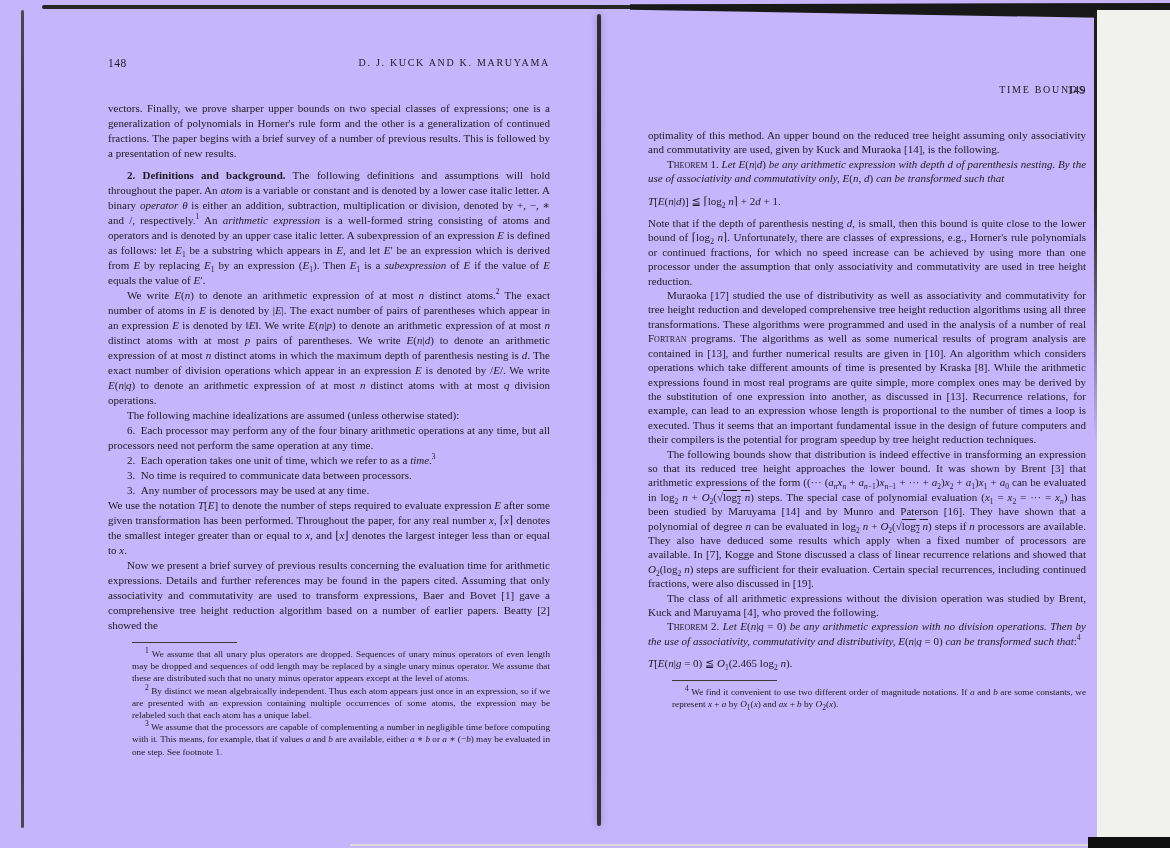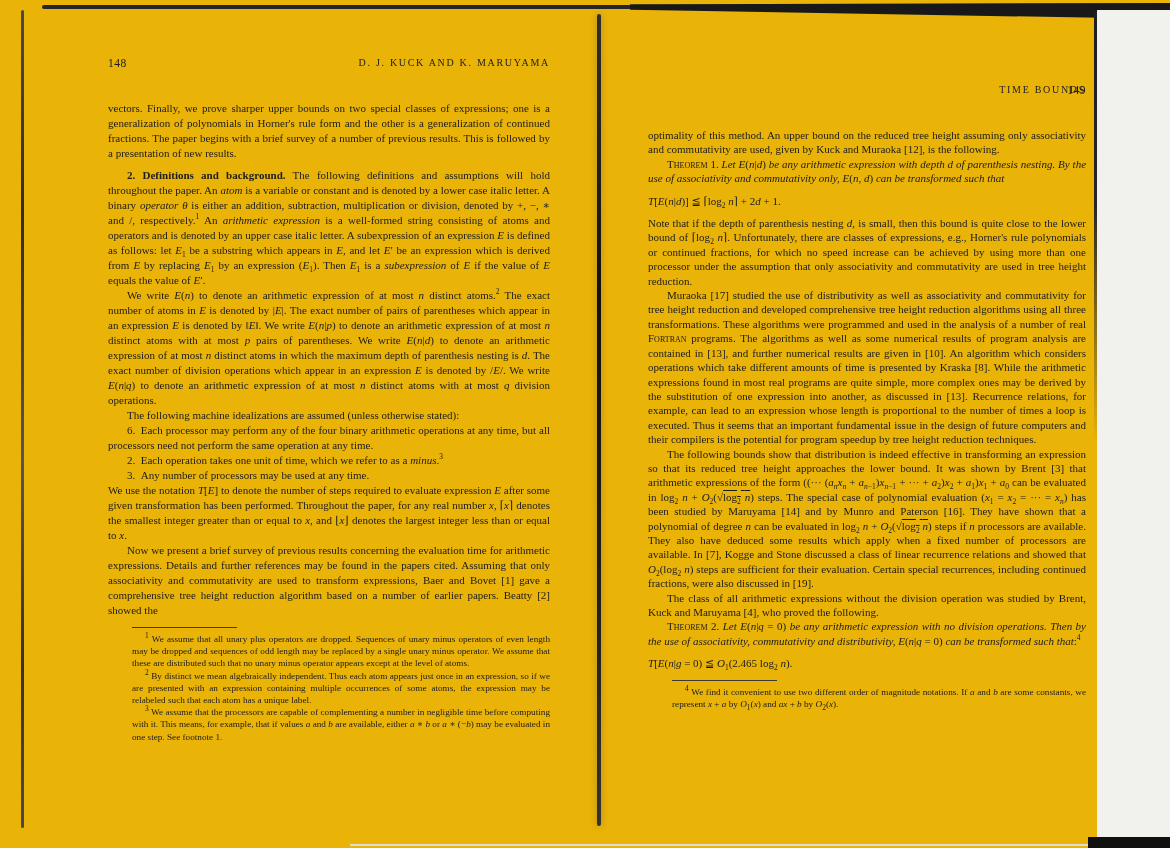--- a/index.html
+++ b/index.html
@@ -1,18 +1,18 @@
 <!DOCTYPE html>
 <html><head>
 <meta charset="utf-8">
 <style>
   html,body{margin:0;padding:0;}
   .sheet{
     position:relative;width:1170px;height:848px;
-    background:#eab308;overflow:hidden;color:#1c1c1c;
+    background:#c4b5fd;overflow:hidden;color:#1c1c1c;
     font-family:"Liberation Serif","DejaVu Serif",serif;
   }
   .page{position:absolute;z-index:2;}
   .page-left{left:108px;top:57px;width:442px;}
   .page-right{left:648px;top:84px;width:438px;}
   .page-header{position:relative;height:15px;margin-bottom:29px;}
   .pageno{font-size:11.5px;letter-spacing:0.5px;}
   .pageno-left{position:absolute;left:0;top:0;}
   .pageno-right{position:absolute;right:0;top:0;}
   .runhead{text-align:right;font-size:10px;letter-spacing:1.7px;color:#222;}
@@ -64,40 +64,41 @@
     <div class="page-header">
       <span class="pageno pageno-left">148</span>
       <div class="runhead">D. J. KUCK AND K. MARUYAMA</div>
     </div>
     <div class="body-text">
       <p class="par flush">vectors. Finally, we prove sharper upper bounds on two special classes of expressions; one is a generalization of polynomials in Horner's rule form and the other is a generalization of continued fractions. The paper begins with a brief survey of a number of previous results. This is followed by a presentation of new results.</p>
       <p class="par gap"><b>2. Definitions and background.</b> The following definitions and assumptions will hold throughout the paper. An <i>atom</i> is a variable or constant and is denoted by a lower case italic letter. A binary <i>operator</i> <i>θ</i> is either an addition, subtraction, multiplication or division, denoted by +, −, ∗ and /, respectively.<sup>1</sup> An <i>arithmetic expression</i> is a well-formed string consisting of atoms and operators and is denoted by an upper case italic letter. A subexpression of an expression <i>E</i> is defined as follows: let <i>E</i><sub>1</sub> be a substring which appears in <i>E</i>, and let <i>E</i>′ be an expression which is derived from <i>E</i> by replacing <i>E</i><sub>1</sub> by an expression (<i>E</i><sub>1</sub>). Then <i>E</i><sub>1</sub> is a <i>subexpression</i> of <i>E</i> if the value of <i>E</i> equals the value of <i>E</i>′.</p>
       <p class="par">We write <i>E</i>(<i>n</i>) to denote an arithmetic expression of at most <i>n</i> distinct atoms.<sup>2</sup> The exact number of atoms in <i>E</i> is denoted by |<i>E</i>|. The exact number of pairs of parentheses which appear in an expression <i>E</i> is denoted by ‖<i>E</i>‖. We write <i>E</i>(<i>n</i>|<i>p</i>) to denote an arithmetic expression of at most <i>n</i> distinct atoms with at most <i>p</i> pairs of parentheses. We write <i>E</i>(<i>n</i>|<i>d</i>) to denote an arithmetic expression of at most <i>n</i> distinct atoms in which the maximum depth of parenthesis nesting is <i>d</i>. The exact number of division operations which appear in an expression <i>E</i> is denoted by /<i>E</i>/. We write <i>E</i>(<i>n</i>|<i>q</i>) to denote an arithmetic expression of at most <i>n</i> distinct atoms with at most <i>q</i> division operations.</p>
       <p class="par">The following machine idealizations are assumed (unless otherwise stated):</p>
       <p class="par">6. Each processor may perform any of the four binary arithmetic operations at any time, but all processors need not perform the same operation at any time.</p>
-      <p class="par">2. Each operation takes one unit of time, which we refer to as a <i>minus</i>.<sup>3</sup></p>
+      <p class="par">2. Each operation takes one unit of time, which we refer to as a <i>time</i>.<sup>3</sup></p>
+      <p class="par">3. No time is required to communicate data between processors.</p>
       <p class="par">3. Any number of processors may be used at any time.</p>
       <p class="par flush">We use the notation <i>T</i>[<i>E</i>] to denote the number of steps required to evaluate expression <i>E</i> after some given transformation has been performed. Throughout the paper, for any real number <i>x</i>, ⌈<i>x</i>⌉ denotes the smallest integer greater than or equal to <i>x</i>, and ⌊<i>x</i>⌋ denotes the largest integer less than or equal to <i>x</i>.</p>
       <p class="par">Now we present a brief survey of previous results concerning the evaluation time for arithmetic expressions. Details and further references may be found in the papers cited. Assuming that only associativity and commutativity are used to transform expressions, Baer and Bovet [1] gave a comprehensive tree height reduction algorithm based on a number of earlier papers. Beatty [2] showed the</p>
       <div class="footnotes">
         <div class="fnrule"></div>
         <p class="fn"><sup>1</sup> We assume that all unary plus operators are dropped. Sequences of unary minus operators of even length may be dropped and sequences of odd length may be replaced by a single unary minus operator. We assume that these are distributed such that no unary minus operator appears except at the level of atoms.</p>
         <p class="fn"><sup>2</sup> By distinct we mean algebraically independent. Thus each atom appears just once in an expression, so if we are presented with an expression containing multiple occurrences of some atoms, the expression may be relabeled such that each atom has a unique label.</p>
         <p class="fn"><sup>3</sup> We assume that the processors are capable of complementing a number in negligible time before computing with it. This means, for example, that if values <i>a</i> and <i>b</i> are available, either <i>a</i> ∗ <i>b</i> or <i>a</i> ∗ (−<i>b</i>) may be evaluated in one step. See footnote 1.</p>
       </div>
     </div>
   </div>
 
   <div class="page page-right">
     <div class="page-header">
       <div class="runhead">TIME BOUNDS</div>
       <span class="pageno pageno-right">149</span>
     </div>
     <div class="body-text">
-      <p class="par flush">optimality of this method. An upper bound on the reduced tree height assuming only associativity and commutativity are used, given by Kuck and Muraoka [12], is the following.</p>
+      <p class="par flush">optimality of this method. An upper bound on the reduced tree height assuming only associativity and commutativity are used, given by Kuck and Muraoka [14], is the following.</p>
       <p class="par"><span class="sc">Theorem</span> 1. <i>Let E</i>(<i>n</i>|<i>d</i>) <i>be any arithmetic expression with depth d of parenthesis nesting. By the use of associativity and commutativity only, E</i>(<i>n</i>, <i>d</i>) <i>can be transformed such that</i></p>
       <p class="par formula"><i>T</i>[<i>E</i>(<i>n</i>|<i>d</i>)] ≦ ⌈log<sub>2</sub> <i>n</i>⌉ + 2<i>d</i> + 1.</p>
       <p class="par flush">Note that if the depth of parenthesis nesting <i>d</i>, is small, then this bound is quite close to the lower bound of ⌈log<sub>2</sub> <i>n</i>⌉. Unfortunately, there are classes of expressions, e.g., Horner's rule polynomials or continued fractions, for which no speed increase can be achieved by using more than one processor under the assumption that only associativity and commutativity are used in tree height reduction.</p>
       <p class="par">Muraoka [17] studied the use of distributivity as well as associativity and commutativity for tree height reduction and developed comprehensive tree height reduction algorithms using all three transformations. These algorithms were programmed and used in the analysis of a number of real <span class="sc">Fortran</span> programs. The algorithms as well as some numerical results of program analysis are contained in [13], and further numerical results are given in [10]. An algorithm which considers operations which take different amounts of time is presented by Kraska [8]. While the arithmetic expressions found in most real programs are quite simple, more complex ones may be derived by the substitution of one expression into another, as discussed in [13]. Recurrence relations, for example, can lead to an expression whose length is proportional to the number of times a loop is executed. Thus it seems that an important fundamental issue in the design of future computers and their compilers is the potential for program speedup by tree height reduction techniques.</p>
       <p class="par">The following bounds show that distribution is indeed effective in transforming an expression so that its reduced tree height approaches the lower bound. It was shown by Brent [3] that arithmetic expressions of the form ((··· (<i>a<sub>n</sub></i><i>x<sub>n</sub></i> + <i>a</i><sub><i>n</i>−1</sub>)<i>x</i><sub><i>n</i>−1</sub> + ··· + <i>a</i><sub>2</sub>)<i>x</i><sub>2</sub> + <i>a</i><sub>1</sub>)<i>x</i><sub>1</sub> + <i>a</i><sub>0</sub> can be evaluated in log<sub>2</sub> <i>n</i> + <i>O</i><sub>2</sub>(√<span class="ov">log<sub>2</sub> <i>n</i></span>) steps. The special case of polynomial evaluation (<i>x</i><sub>1</sub> = <i>x</i><sub>2</sub> = ··· = <i>x<sub>n</sub></i>) has been studied by Maruyama [14] and by Munro and Paterson [16]. They have shown that a polynomial of degree <i>n</i> can be evaluated in log<sub>2</sub> <i>n</i> + <i>O</i><sub>2</sub>(√<span class="ov">log<sub>2</sub> <i>n</i></span>) steps if <i>n</i> processors are available. They also have deduced some results which apply when a fixed number of processors are available. In [7], Kogge and Stone discussed a class of linear recurrence relations and showed that <i>O</i><sub>2</sub>(log<sub>2</sub> <i>n</i>) steps are sufficient for their evaluation. Certain special recurrences, including continued fractions, were also discussed in [19].</p>
       <p class="par">The class of all arithmetic expressions without the division operation was studied by Brent, Kuck and Maruyama [4], who proved the following.</p>
       <p class="par"><span class="sc">Theorem</span> 2. <i>Let E</i>(<i>n</i>|<i>q</i> = 0) <i>be any arithmetic expression with no division operations. Then by the use of associativity, commutativity and distributivity, E</i>(<i>n</i>|<i>q</i> = 0) <i>can be transformed such that</i>:<sup>4</sup></p>
       <p class="par formula"><i>T</i>[<i>E</i>(<i>n</i>|<i>g</i> = 0) ≦ <i>O</i><sub>1</sub>(2.465 log<sub>2</sub> <i>n</i>).</p>
       <div class="footnotes">
         <div class="fnrule"></div>

